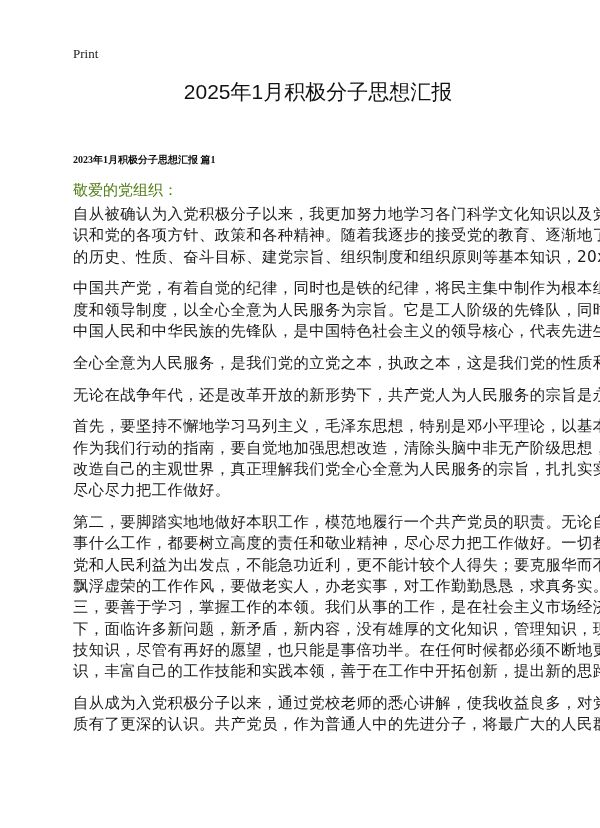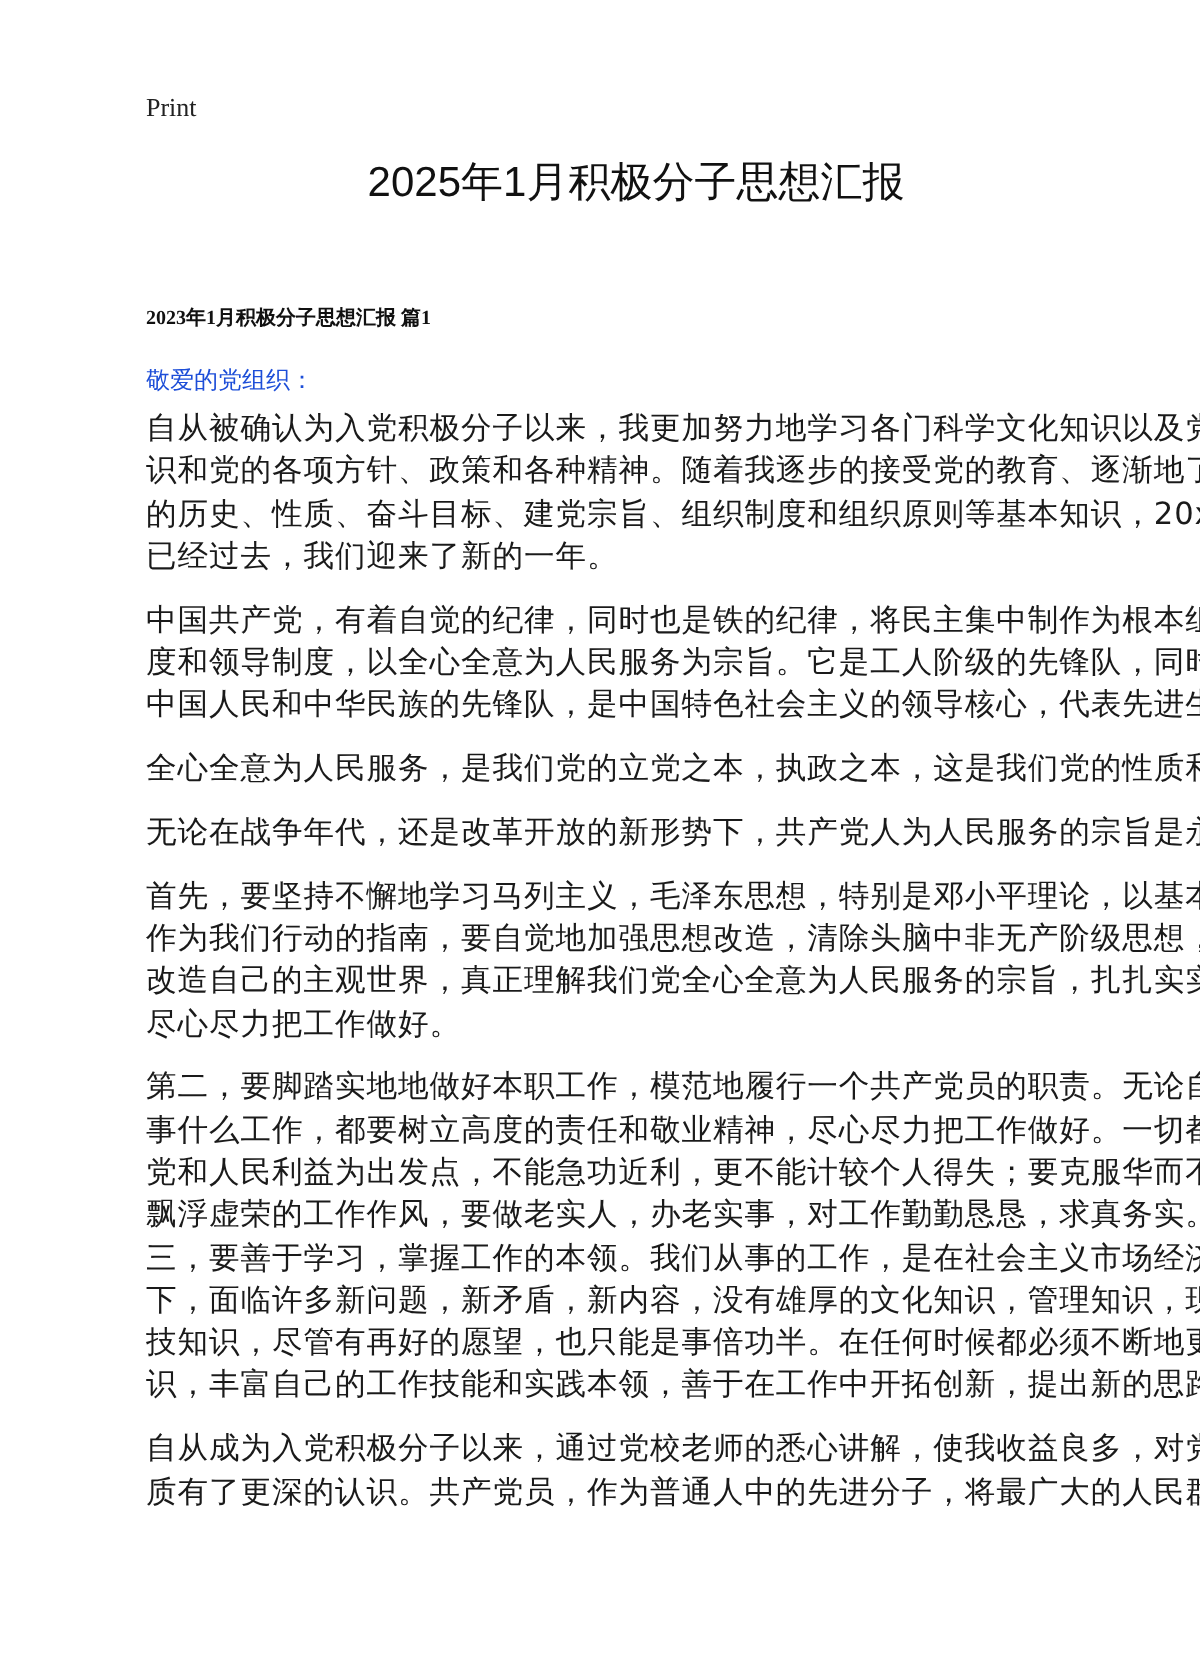--- a/index.html
+++ b/index.html
@@ -62,23 +62,23 @@
       font-size: 10px;
       font-weight: bold;
       line-height: 20px;
       color: #111;
       margin: 0;
     }
     .salutation {
       position: absolute;
       left: 55px;
       top: 180px;
-      font-size: 12px;
+      font-size: 15px;
       line-height: 20px;
-      color: #1d4ed8;
+      color: #4d7c0f;
     }
     .body-text {
       position: absolute;
       left: 55px;
       top: 204px;
       width: 492px;
     }
     .para {
       margin: 0 0 10.5px 0;
       font-size: 15.3px;
@@ -111,21 +111,20 @@
   <h2 class="section-heading">2023年1月积极分子思想汇报 篇1</h2>
 
   <div class="salutation">敬爱的党组织：</div>
 
   <div class="body-text">
 
     <p class="para">
       <span class="line">自从被确认为入党积极分子以来，我更加努力地学习各门科学文化知识以及党建知</span>
       <span class="line">识和党的各项方针、政策和各种精神。随着我逐步的接受党的教育、逐渐地了解党</span>
       <span class="line">的历史、性质、奋斗目标、建党宗旨、组织制度和组织原则等基本知识，20xx年也</span>
-      <span class="line last">已经过去，我们迎来了新的一年。</span>
     </p>
 
     <p class="para">
       <span class="line">中国共产党，有着自觉的纪律，同时也是铁的纪律，将民主集中制作为根本组织制</span>
       <span class="line">度和领导制度，以全心全意为人民服务为宗旨。它是工人阶级的先锋队，同时也是</span>
       <span class="line">中国人民和中华民族的先锋队，是中国特色社会主义的领导核心，代表先进生产力</span>
     </p>
 
     <p class="para">
       <span class="line">全心全意为人民服务，是我们党的立党之本，执政之本，这是我们党的性质和指导</span>

